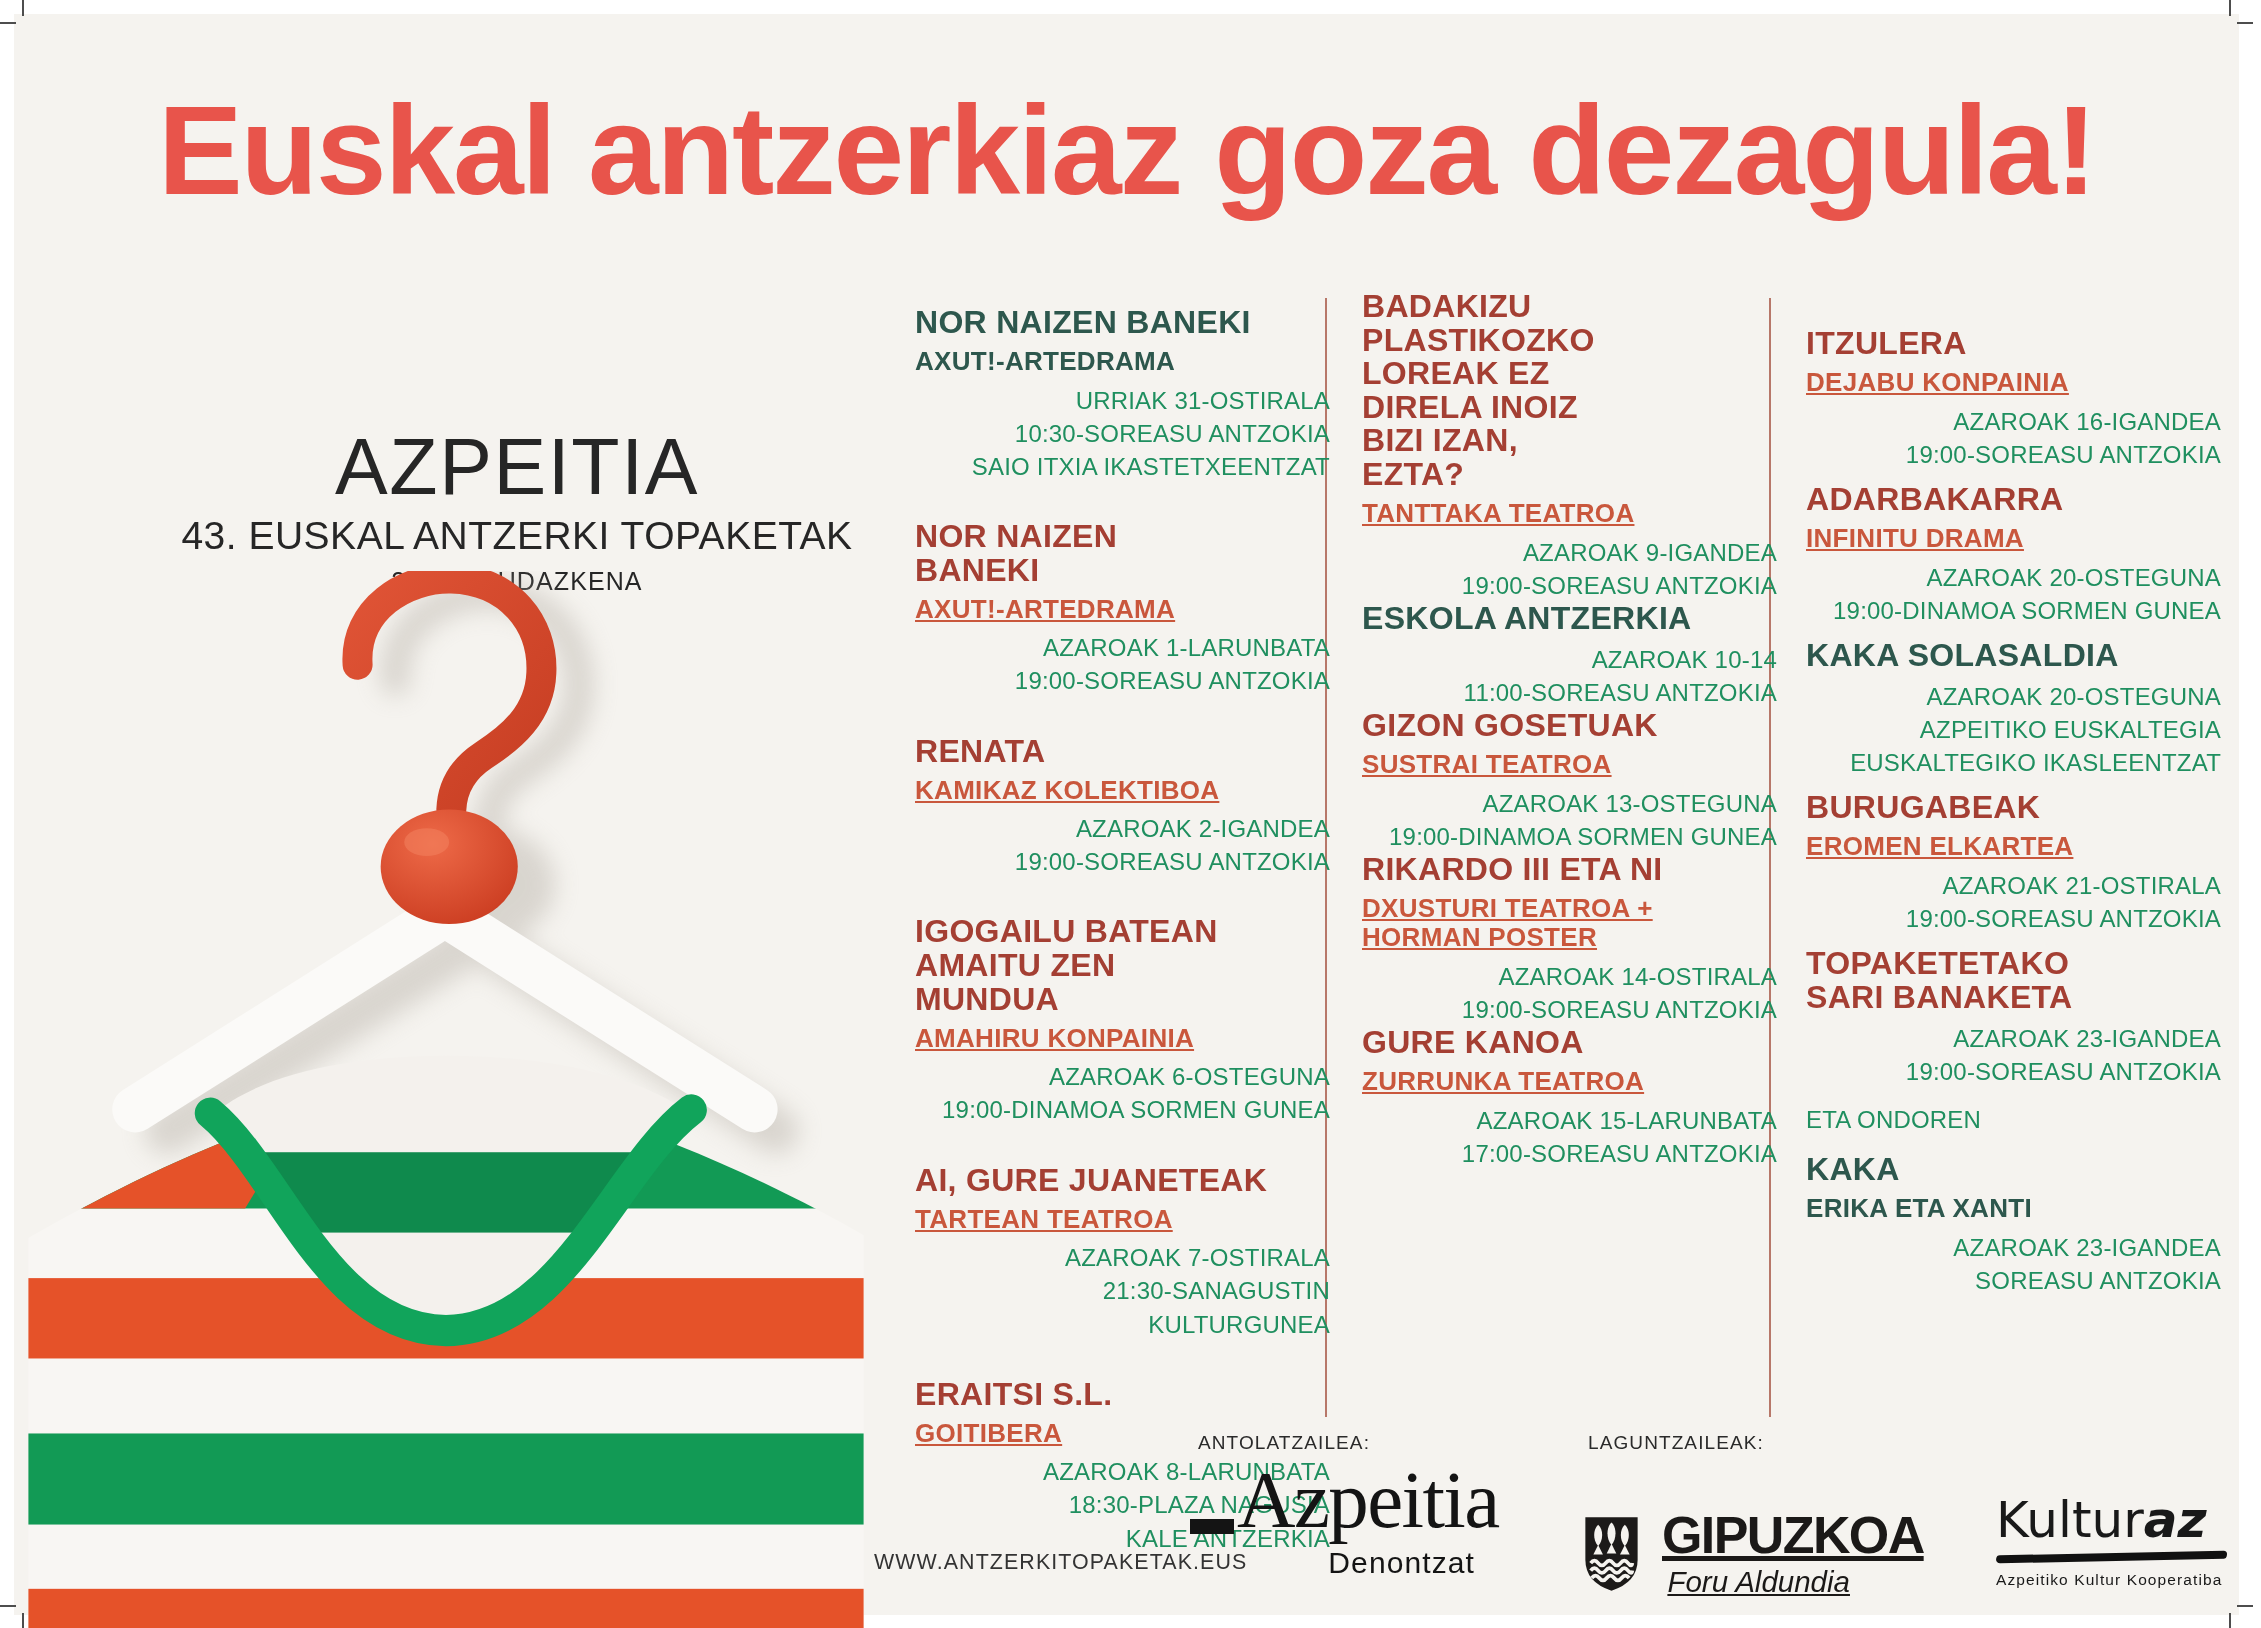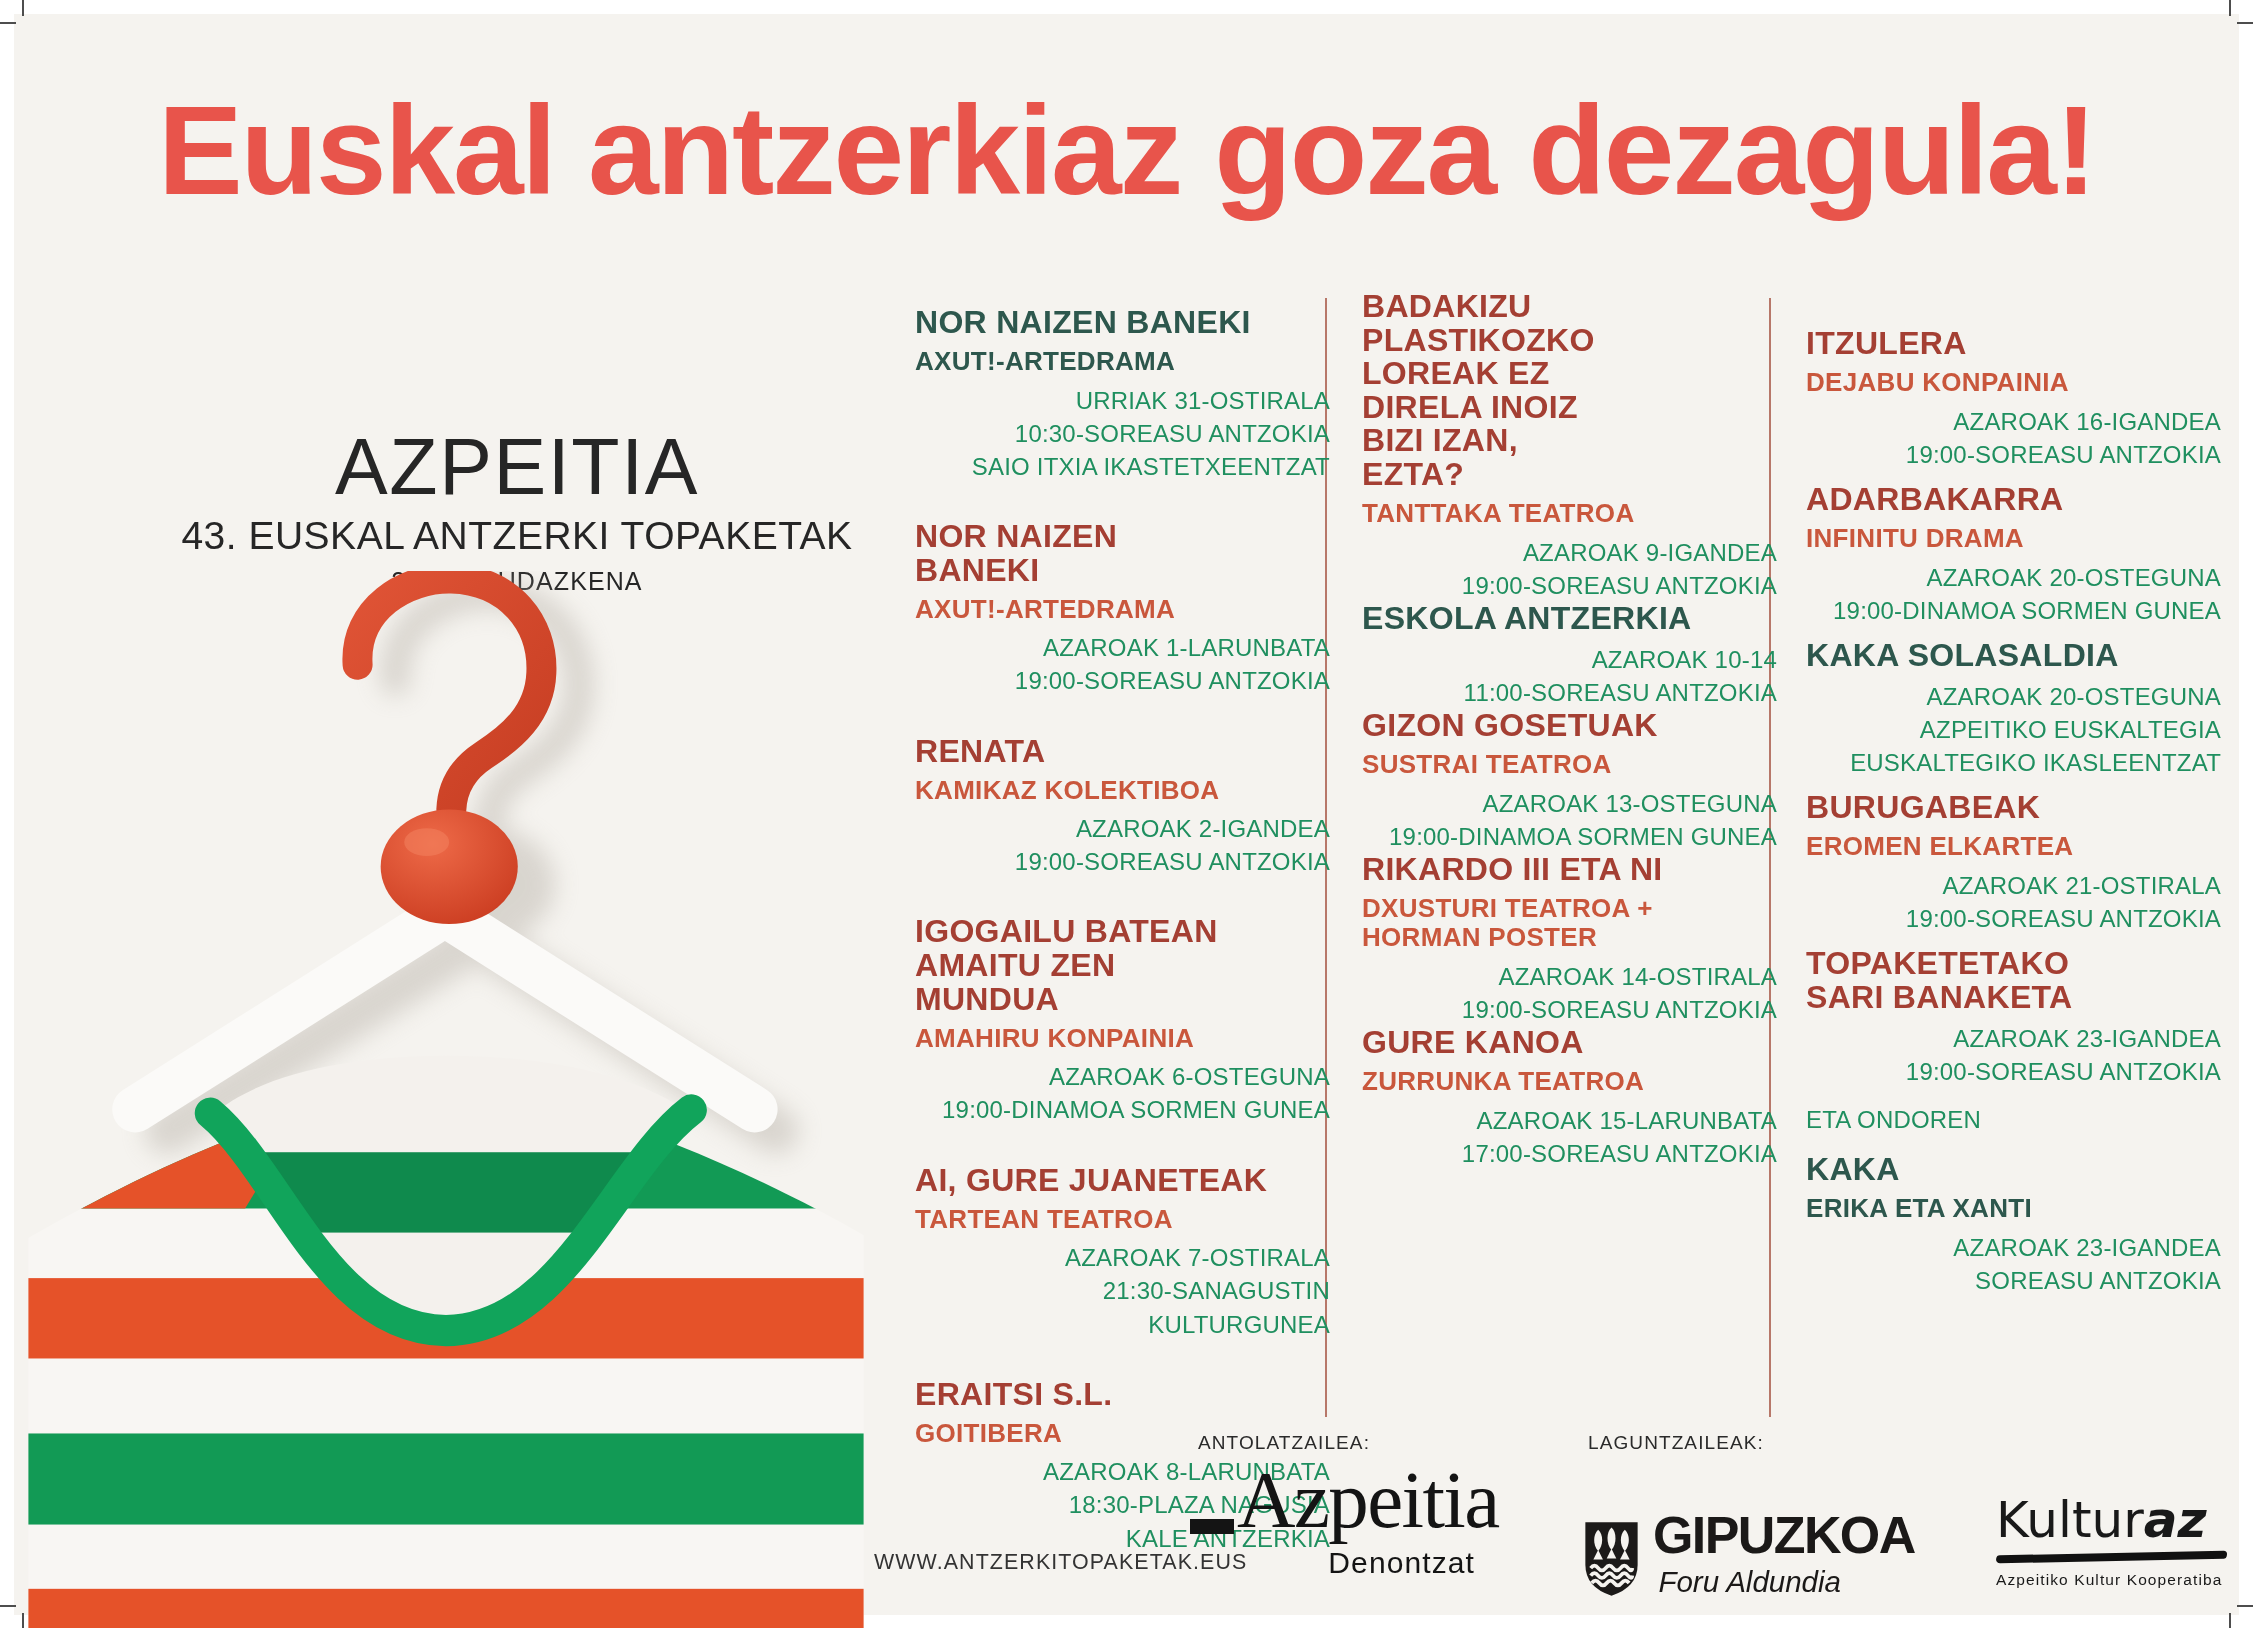--- a/index.html
+++ b/index.html
@@ -32,35 +32,35 @@
   .events-col{position:absolute;width:415px;display:flex;flex-direction:column;}
   #col1{left:901px;top:292px;gap:37px;}
   #col2{left:1348px;top:276px;}
   #col3{left:1792px;top:313px;gap:12px;}
 
   .event-title{font-size:32px;font-weight:700;line-height:1.05;letter-spacing:0.3px;white-space:pre-line;}
   .event-company{font-size:26px;font-weight:700;line-height:1.12;letter-spacing:0.3px;margin-top:7.5px;white-space:pre-line;}
   .event-details{margin-top:7.5px;text-align:right;}
   .event-detail{font-size:24px;color:#1f8f5f;line-height:1.38;letter-spacing:0.2px;}
   .event-note{font-size:24px;color:#1f8f5f;letter-spacing:0.2px;margin:6.4px 0;}
-  .brick{color:#a43f33;} .forest{color:#2d574d;} .orange{color:#c9573c;}
+  .brick{color:#a43f33;} .forest{color:#2d574d;} .orange{color:#c9573c;text-decoration:underline;}
 
   .website{position:absolute;left:860px;top:1536px;font-size:21.4px;letter-spacing:1.1px;color:#333;}
 
   .foot-label{position:absolute;font-size:19px;letter-spacing:1.1px;color:#2a2a2a;}
   #organizer-label{left:1184px;top:1418px;}
   #supporters-label{left:1574px;top:1418px;}
 
   .azp-logo{position:absolute;left:1176px;top:1446px;width:300px;color:#141414;}
   .azp-name{position:relative;font-family:"Liberation Serif",serif;font-size:81px;
             letter-spacing:-1.6px;line-height:1;padding-left:47px;}
   .azp-dash{position:absolute;left:0;bottom:7.5px;width:44px;height:14.5px;background:#141414;}
   .azp-sub{font-size:30px;letter-spacing:1.1px;margin-top:5.4px;text-align:right;padding-right:15px;}
 
-  .gip-logo{position:absolute;left:1568px;top:1495px;display:flex;gap:12px;align-items:flex-end;color:#1b1918;}
+  .gip-logo{position:absolute;left:1568px;top:1495px;display:flex;gap:21px;align-items:center;color:#1b1918;text-decoration:underline;}
   .gip-text{display:flex;flex-direction:column;}
   .gip-name{font-size:52px;font-weight:700;letter-spacing:-1.6px;line-height:1;}
   .gip-sub{font-size:29.5px;font-style:italic;margin-top:4.3px;padding-left:5.4px;letter-spacing:0;}
 
   .kul-logo{position:absolute;left:1982px;top:1481px;width:252px;color:#191919;}
   .kul-name{font-size:50px;line-height:1;font-family:"DejaVu Sans",sans-serif;}
   .kul-accent{font-style:italic;font-weight:700;}
   .kul-swoosh{width:231px;height:8px;background:#111;border-radius:4.3px 5.4px 3.2px 6.4px;
               transform:rotate(-1.2deg) skewX(-10deg);margin-top:7.5px;}
   .kul-sub{font-size:15.5px;letter-spacing:1.1px;margin-top:10.7px;white-space:nowrap;}

